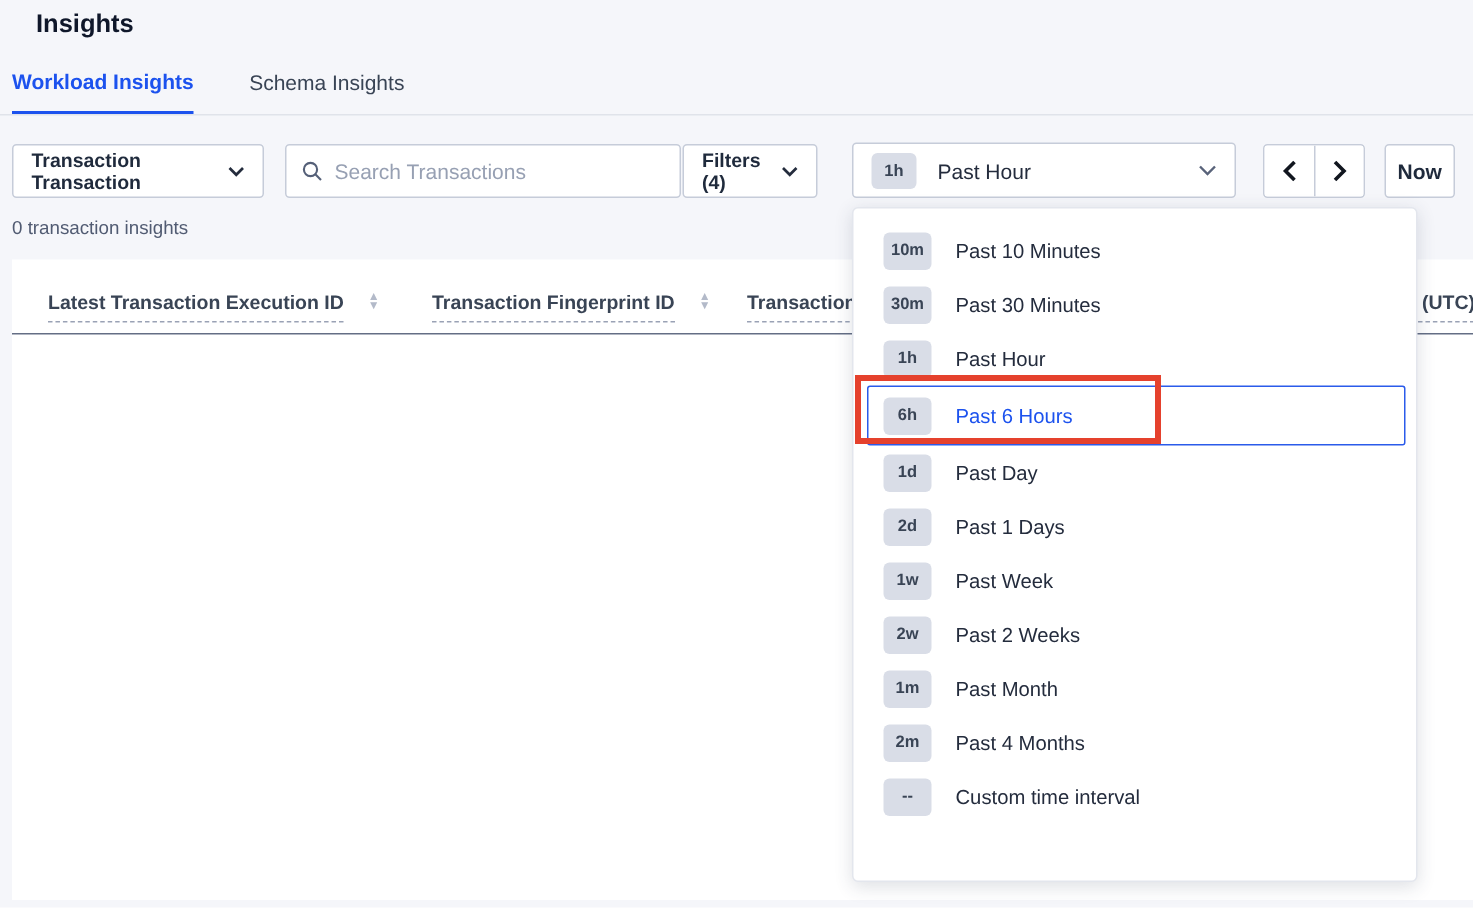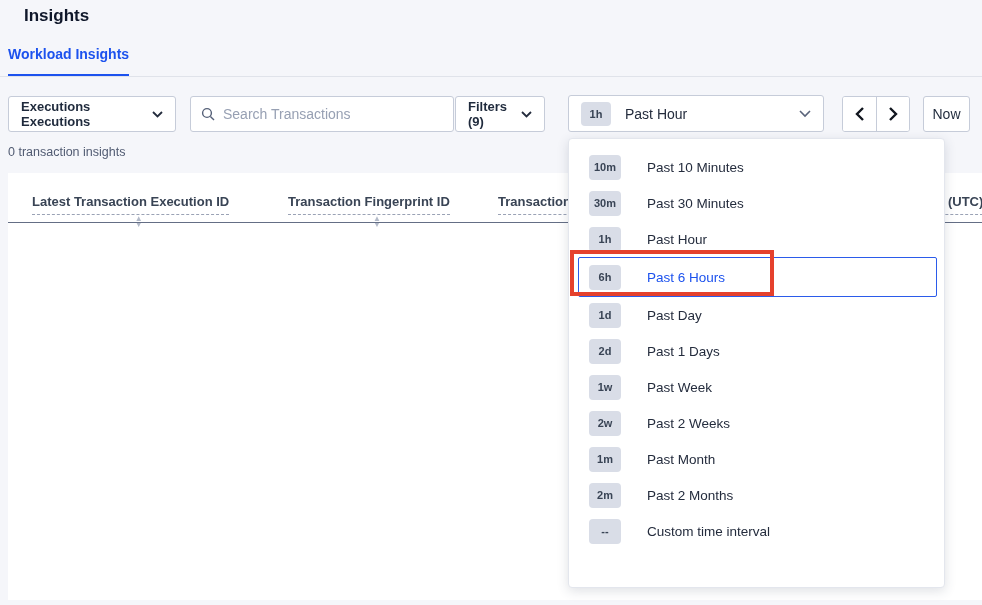--- a/index.html
+++ b/index.html
@@ -28,37 +28,37 @@
               border:1px solid #c6ccd9; border-radius:3px; display:flex; align-items:center; padding:0 12px; cursor:pointer; }
   .badge { background:#d9dde7; border-radius:4px; font-size:11px; font-weight:700; color:#394455;
            min-width:30px; height:24px; display:inline-flex; align-items:center; justify-content:center; padding:0 4px; }
   .time-btn .time-label { font-size:14px; font-weight:400; margin-left:14px; color:#242c3d; }
   .time-btn .chev-down { margin-left:auto; }
 
   .pager { position:absolute; left:842px; top:96px; height:36px; display:flex; border:1px solid #c6ccd9;
            border-radius:3px; background:#fff; overflow:hidden; }
   .pager-btn { width:33px; height:34px; display:flex; align-items:center; justify-content:center; cursor:pointer; background:#fff; }
   .pager-btn + .pager-btn { border-left:1px solid #c6ccd9; }
-  .now-btn { left:923px; width:47px; justify-content:center; font-size:14px; font-weight:400; }
+  .now-btn { left:923px; width:47px; justify-content:center; font-size:14px; font-weight:700; }
 
   .count-text { position:absolute; left:8px; top:145px; font-size:12.5px; color:#515b72; }
 
   
   .table-card { position:absolute; left:8px; top:173px; width:974px; height:427px; background:#fff; z-index:1; }
-  .th { position:absolute; top:21px; display:inline-flex; align-items:center; cursor:pointer;flex-direction:column; }
+  .th { position:absolute; top:21px; display:inline-flex; align-items:flex-start; cursor:pointer; }
   .th-label { font-size:13px; font-weight:700; color:#394455; border-bottom:1px dashed #9aa2b5; padding-bottom:5px; white-space:nowrap; }
   .sort-icon { display:inline-flex; flex-direction:column; margin-left:16px; margin-top:1px; color:#b3bac9; }
   .sort-icon span { font-size:8px; line-height:6px; }
   .thead-line { position:absolute; left:0; top:49px; width:974px; height:1px; background:#646e85; }
 
   
   .dropdown { position:absolute; left:568px; top:138px; width:377px; height:450px; background:#fff;
               border:1px solid #e3e6ed; border-radius:4px; box-shadow:0 3px 12px rgba(50,60,90,.16);
               z-index:10; padding:10px 0 10px 0; }
-  .dd-item { height:36px; display:flex; align-items:center; padding:0 10px; margin:0 7px 0 9px; cursor:pointer; border:1px solid transparent;gap:10px; }
+  .dd-item { height:36px; display:flex; align-items:center; padding:0 10px; margin:0 7px 0 9px; cursor:pointer; border:1px solid transparent; }
   .dd-item .dd-badge { background:#d9dde7; border-radius:4px; font-size:11px; font-weight:700; color:#394455;
               min-width:32px; height:25px; display:inline-flex; align-items:center; justify-content:center; padding:0 4px; }
   .dd-item .dd-label { font-size:13.5px; color:#242c3d; margin-left:16px; }
   .dd-item-selected { height:40px; border:1px solid #2b5bea; border-radius:2px; }
   .dd-item-selected .dd-label { color:#1c52ee; }
 
   
   .annotation-box { position:absolute; left:570px; top:250px; width:204px; height:46px;
                     border:4px solid #e5412d; z-index:20; pointer-events:none; }
 
@@ -66,44 +66,45 @@
 </style>
 </head>
 <body>
 
 <div class="stage">
 
   <div class="page-title">Insights</div>
 
   <div class="tabs">
     <div class="tab active">Workload Insights</div>
+    <div class="tab">Schema Insights</div>
   </div>
   <div class="tabs-divider"></div>
 
   <div class="btn" style="left:8px; width:168px; padding:0 12px;">
-    <span>Executions Executions</span>
+    <span>Transaction Transaction</span>
     <span class="chev-down">
       <svg width="11" height="7" viewBox="0 0 11 7">
           <polyline points="1,1 5.5,5.5 10,1" fill="none" stroke="#242c3d" stroke-width="1.8"></polyline>
         </svg>
     </span>
   </div>
 
   <div class="search-box">
     <span>
       <svg width="14" height="14" viewBox="0 0 14 14">
           <circle cx="6" cy="6" r="4.4" fill="none" stroke="#556078" stroke-width="1.4"></circle>
           <line x1="9.4" y1="9.4" x2="13" y2="13" stroke="#556078" stroke-width="1.4"></line>
         </svg>
     </span>
     <input type="text" placeholder="Search Transactions" style="">
   </div>
 
   <div class="btn" style="left:455px; width:90px; padding:0 12px;">
-    <span>Filters (9)</span>
+    <span>Filters (4)</span>
     <span class="chev-down">
       <svg width="11" height="7" viewBox="0 0 11 7">
           <polyline points="1,1 5.5,5.5 10,1" fill="none" stroke="#242c3d" stroke-width="1.8"></polyline>
         </svg>
     </span>
   </div>
 
   <div class="time-btn">
     <span class="badge">1h</span>
     <span class="time-label">Past Hour</span>
@@ -191,21 +192,21 @@
         <div class="dd-item">
           <span class="dd-badge">2w</span>
           <span class="dd-label">Past 2 Weeks</span>
         </div>
         <div class="dd-item">
           <span class="dd-badge">1m</span>
           <span class="dd-label">Past Month</span>
         </div>
         <div class="dd-item">
           <span class="dd-badge">2m</span>
-          <span class="dd-label">Past 2 Months</span>
+          <span class="dd-label">Past 4 Months</span>
         </div>
         <div class="dd-item">
           <span class="dd-badge">--</span>
           <span class="dd-label">Custom time interval</span>
         </div>
       </div>
   </div>
 
   <div class="annotation-box"></div>
 

